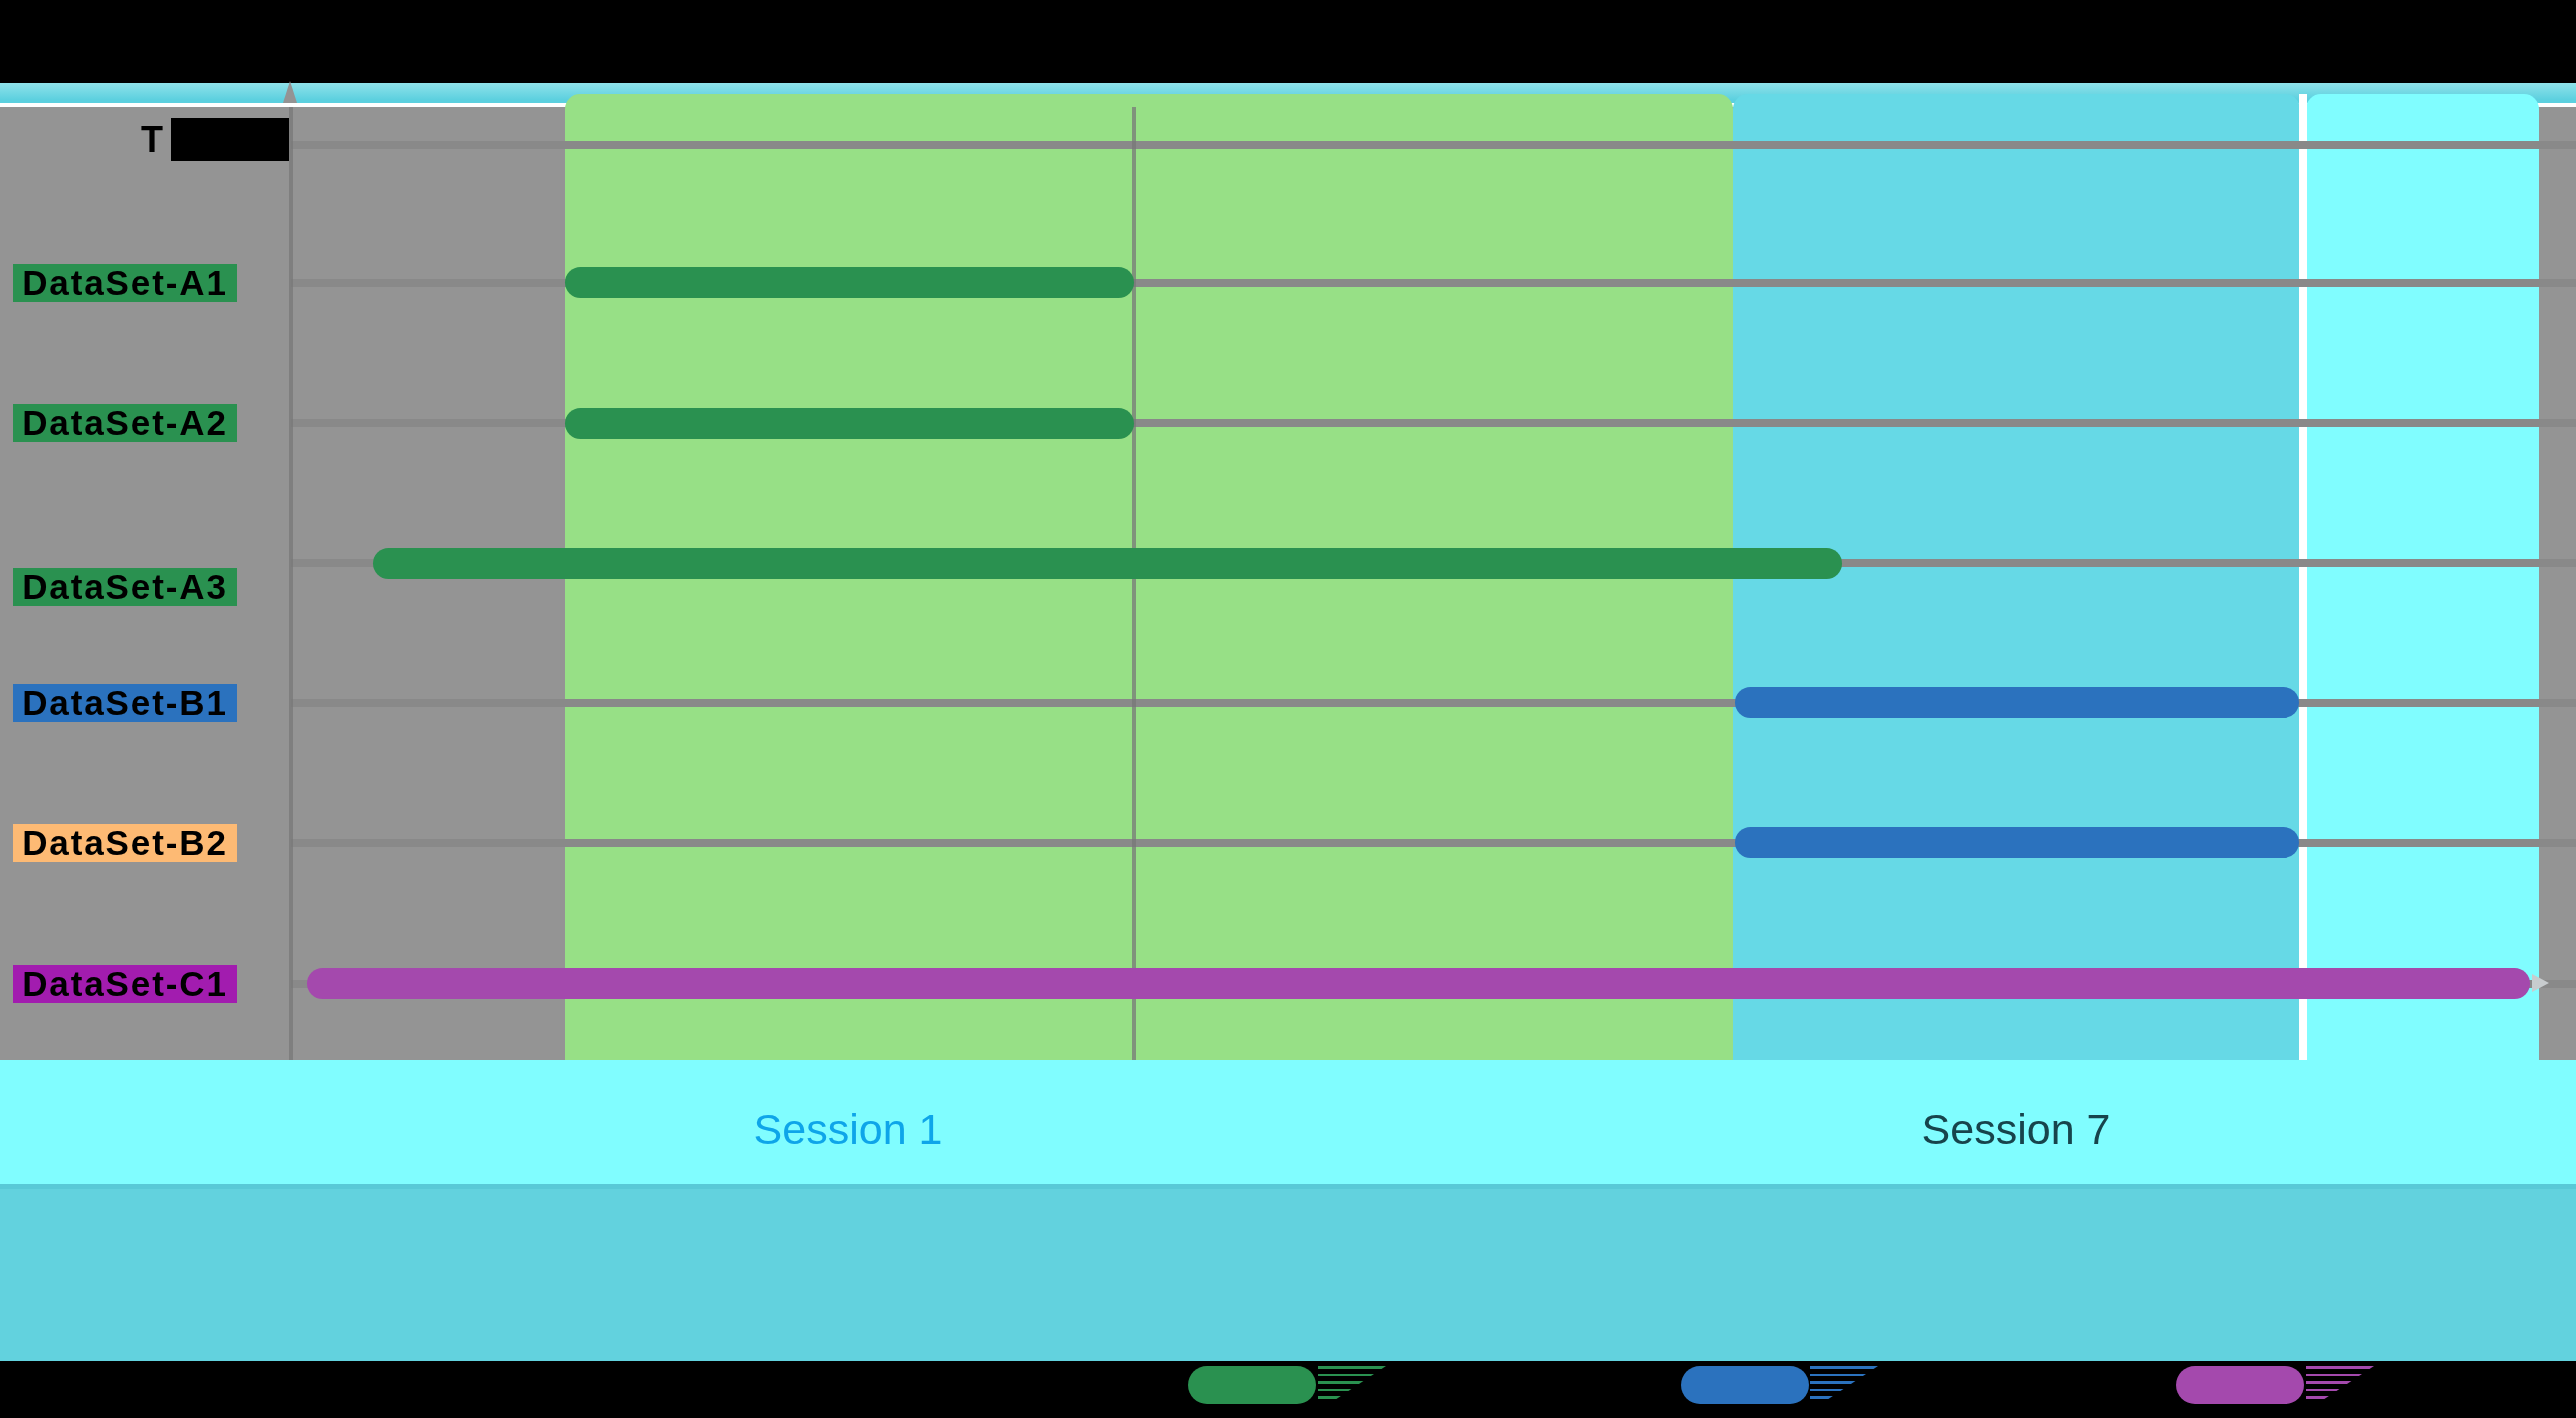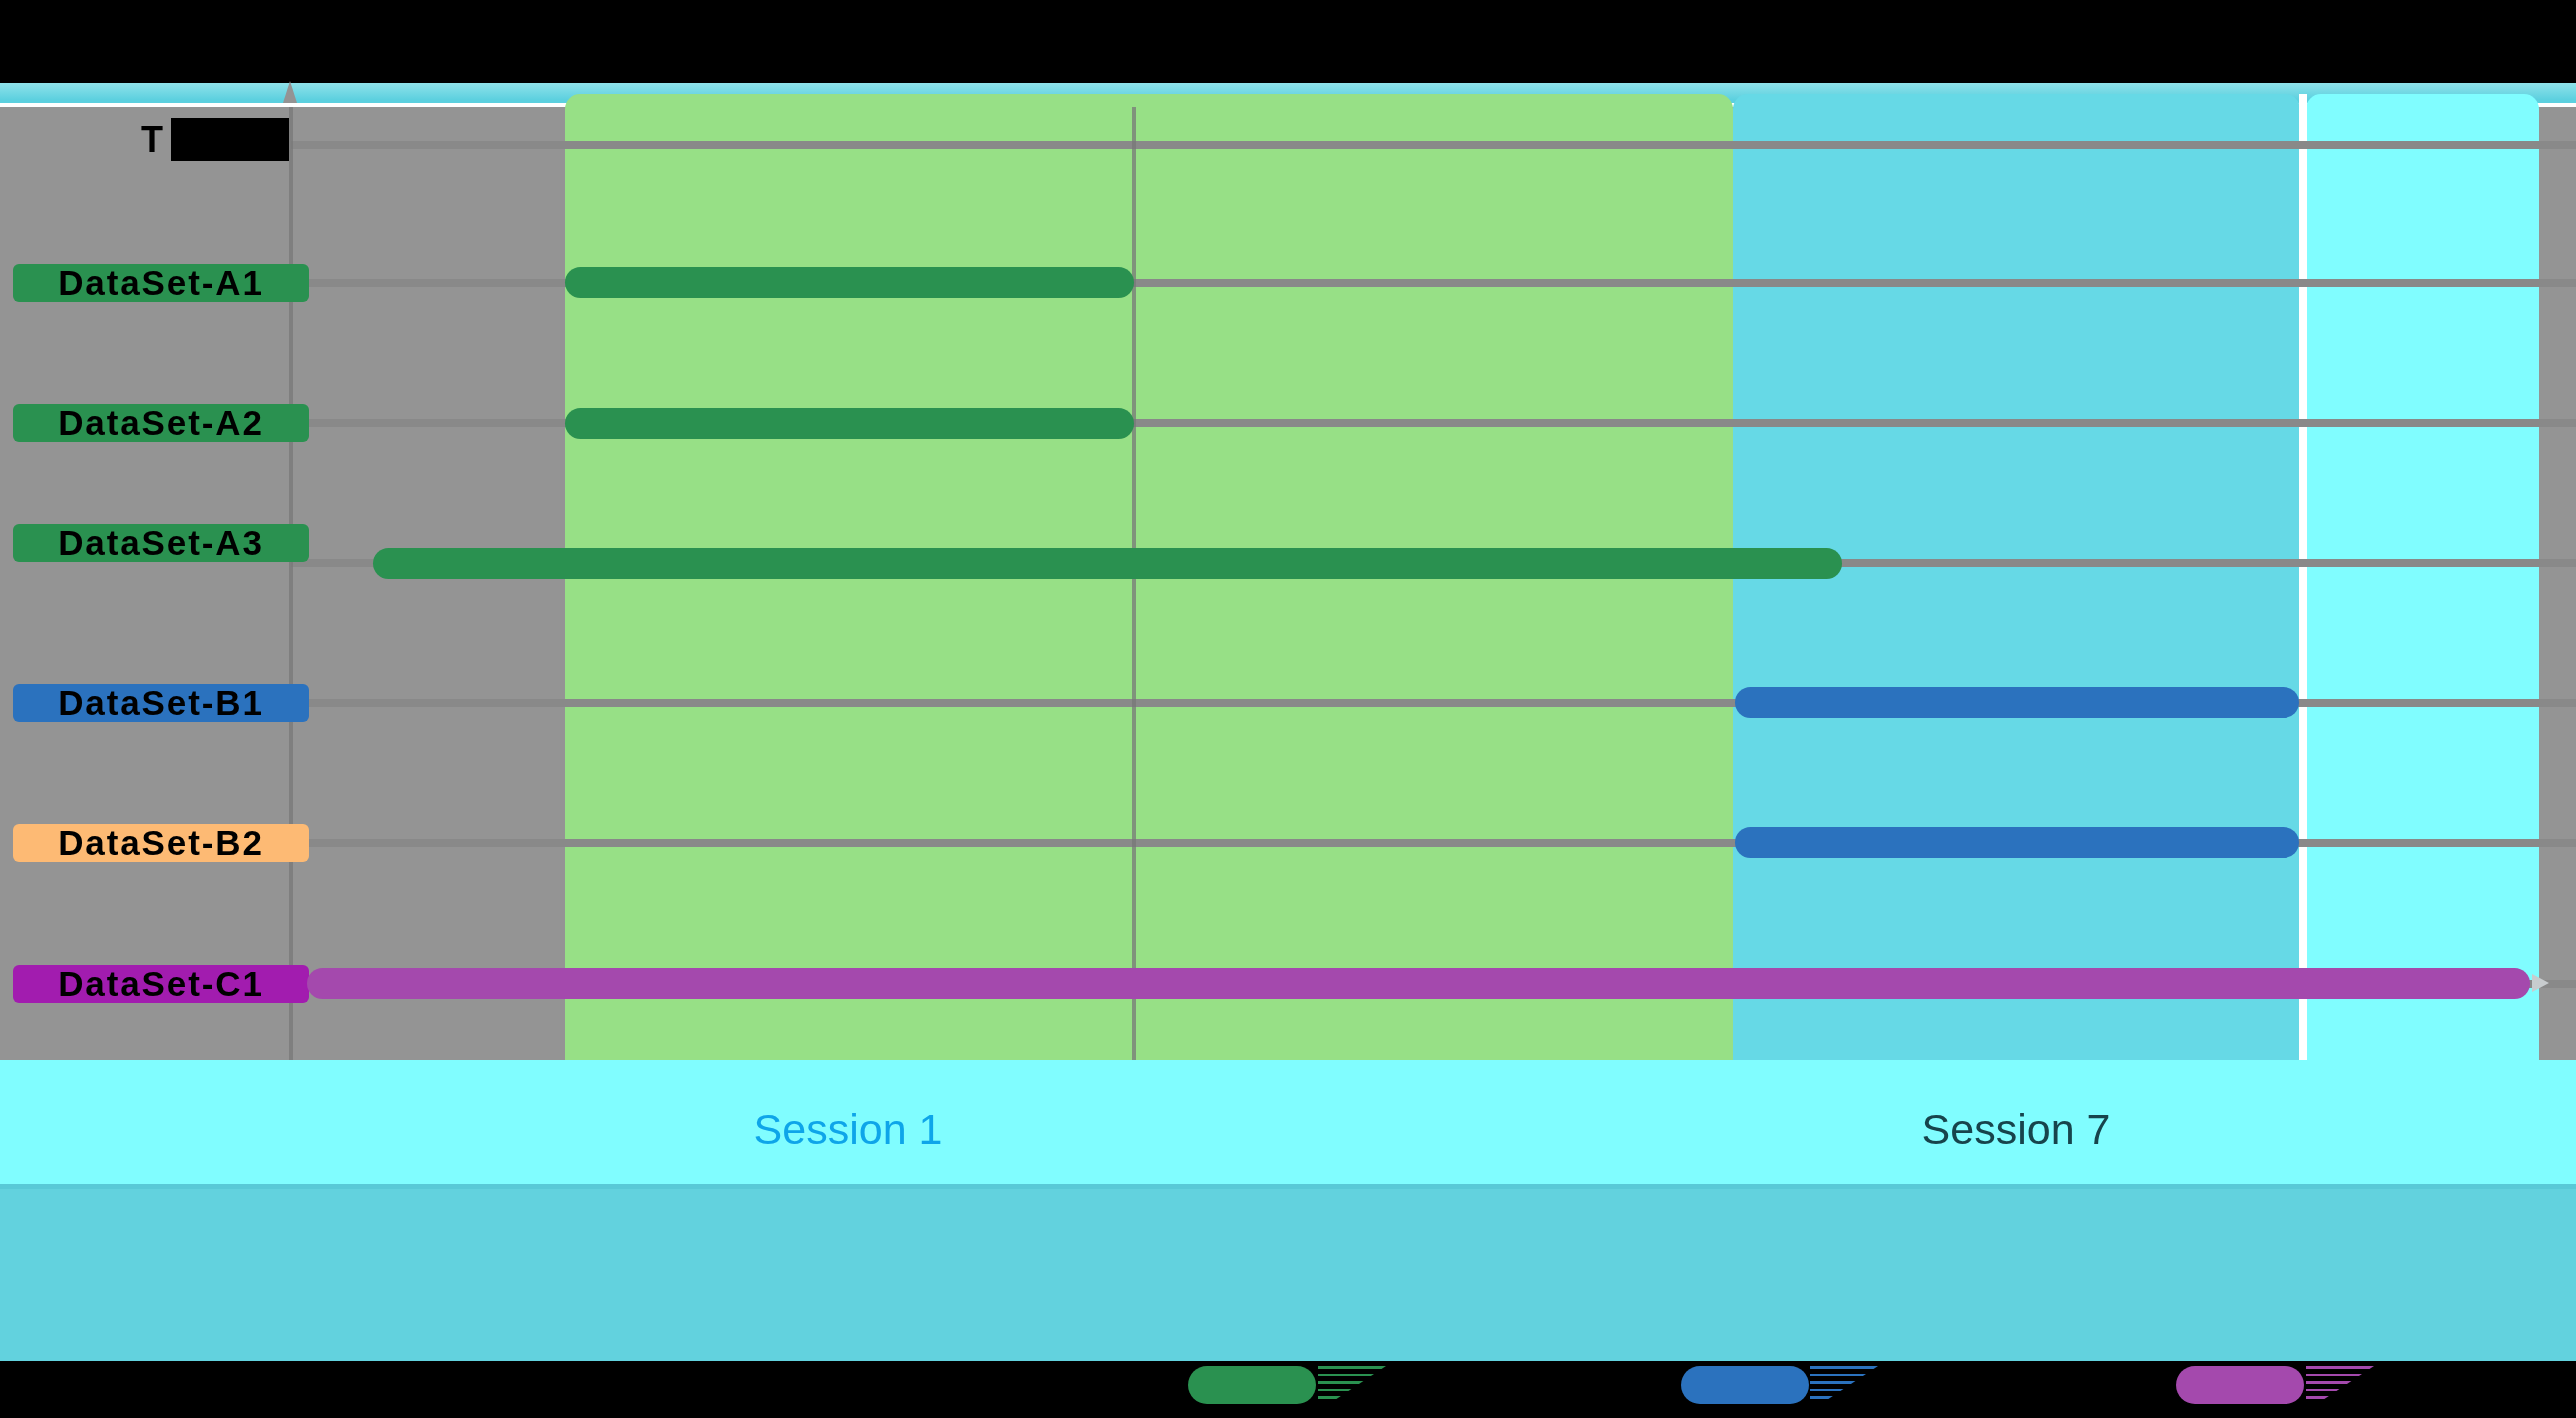--- a/index.html
+++ b/index.html
@@ -23,22 +23,22 @@
     border-left:7.5px solid transparent;border-right:7.5px solid transparent;
     border-bottom:22.5px solid #949494;}
   
   .band{top:94px;height:1100px;border-radius:15px;}
   #band-gap{left:2299px;top:94px;width:8.4px;height:1090px;background:#ffffff;}
   .session-label{position:absolute;top:1108px;font-size:43px;line-height:43px;
     white-space:nowrap;transform:translateX(-50%);}
   
   .gridline{height:8.4px;background:#898989;}
   
-  .row-label{left:13px;width:296px;height:38px;display:flex;align-items:center;
-    justify-content:center;border-radius:6px;}
+  .row-label{left:13px;width:224px;height:38px;display:flex;align-items:center;
+    justify-content:center;}
   .row-label span{font-size:35px;font-weight:700;letter-spacing:1.9px;color:#000000;
     white-space:nowrap;}
   
   .task-bar{height:31px;border-radius:16px;}
   
   #chart-title{left:141px;top:118px;width:150px;height:43px;color:#000;
     font-size:36px;font-weight:700;line-height:43px;}
   .redaction{background:#000000;}
   #title-redaction{left:171px;top:118px;width:118px;height:43px;}
   
@@ -84,21 +84,21 @@
   <div class="abs" id="lower-band"></div>
   <div id="rows-layer">
       <div class="abs row-label" style="top: 264px; background: rgb(42, 145, 80);">
         <span>DataSet-A1</span>
       </div>
       <div class="abs task-bar" style="left: 565px; width: 569px; top: 267px; background: rgb(42, 145, 80);"></div>
       <div class="abs row-label" style="top: 404px; background: rgb(42, 145, 80);">
         <span>DataSet-A2</span>
       </div>
       <div class="abs task-bar" style="left: 565px; width: 569px; top: 408px; background: rgb(42, 145, 80);"></div>
-      <div class="abs row-label" style="top: 524px; background: rgb(42, 145, 80);">
+      <div class="abs row-label" style="top: 568px; background: rgb(42, 145, 80);">
         <span>DataSet-A3</span>
       </div>
       <div class="abs task-bar" style="left: 373px; width: 1469px; top: 548px; background: rgb(42, 145, 80);"></div>
       <div class="abs row-label" style="top: 684px; background: rgb(43, 114, 190); text-align: center;">
         <span>DataSet-B1</span>
       </div>
       <div class="abs task-bar" style="left: 1735px; width: 564px; top: 687px; background: rgb(43, 114, 190);"></div>
       <div class="abs row-label" style="top: 824px; background: #fdba74;">
         <span>DataSet-B2</span>
       </div>

